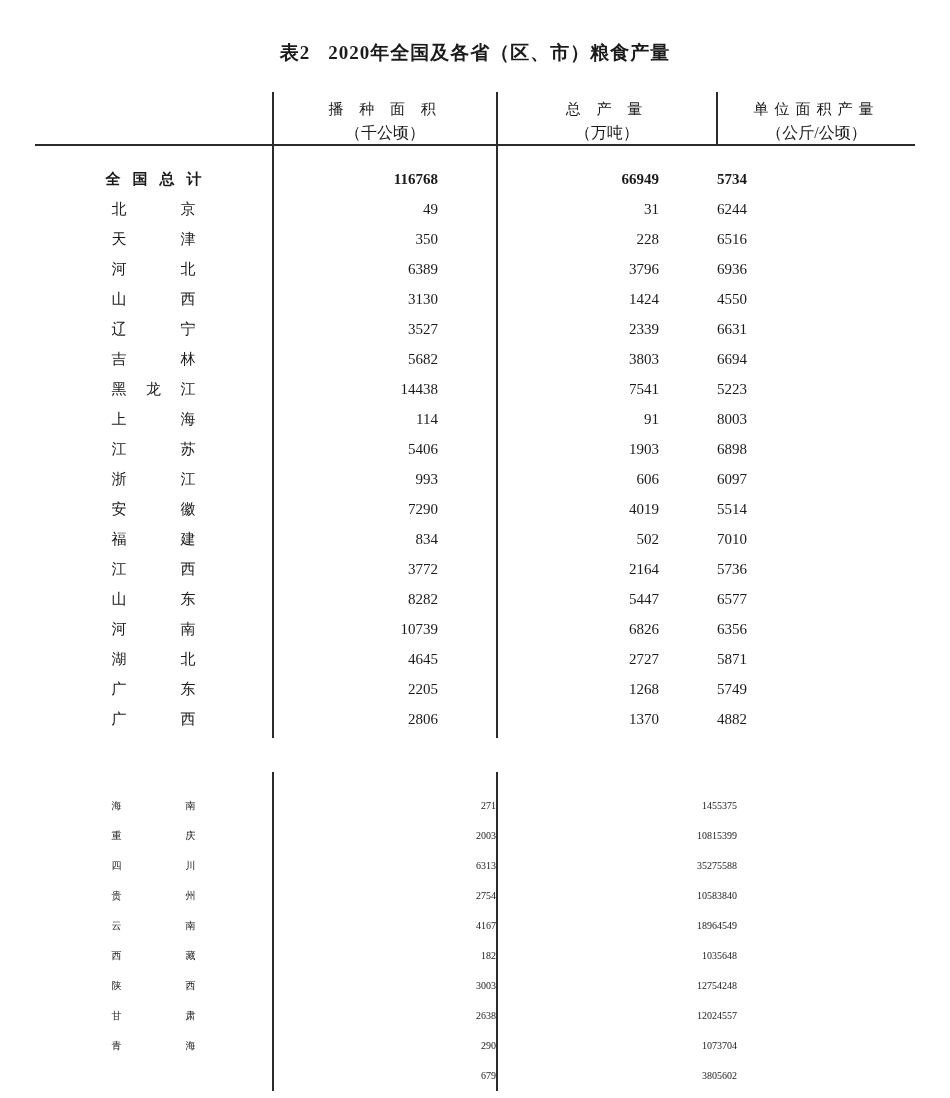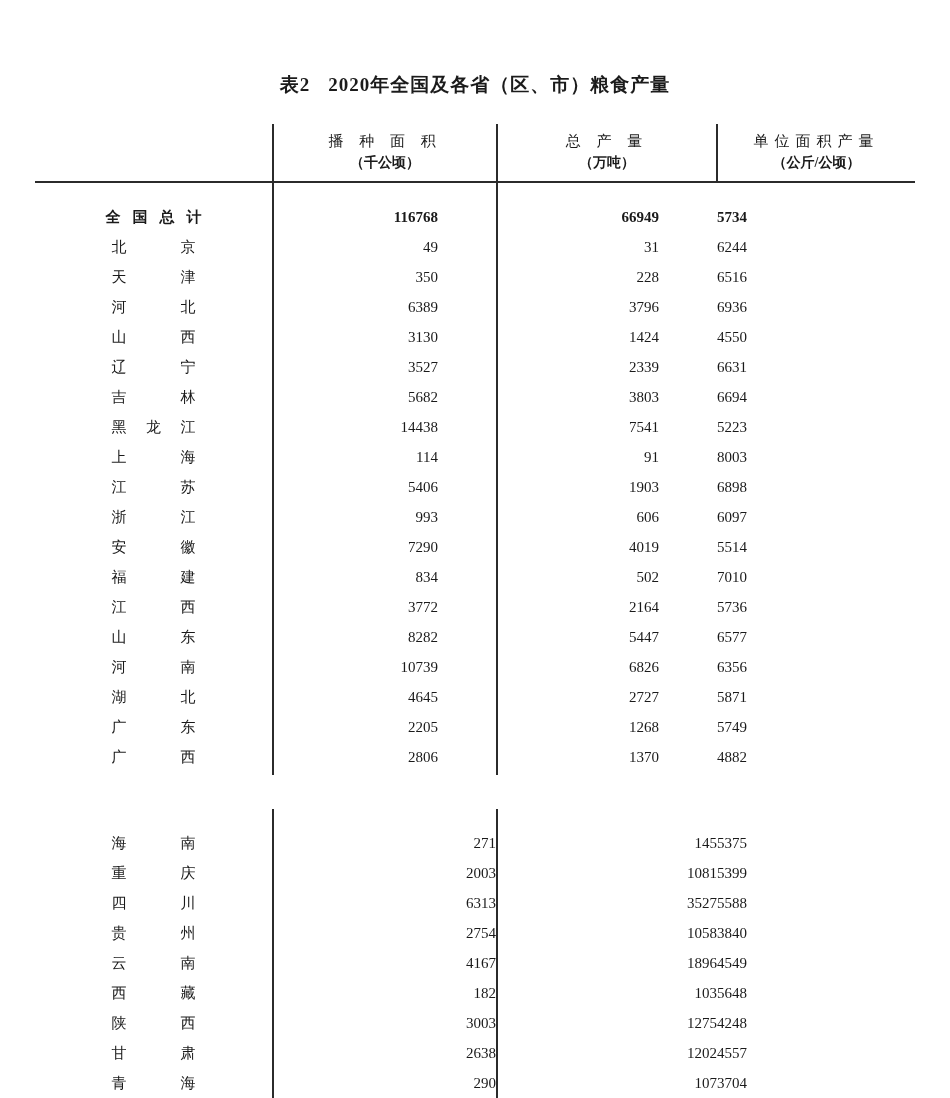--- a/index.html
+++ b/index.html
@@ -23,21 +23,20 @@
     padding: 0;
   }
   .title {
     text-align: center;
     font-size: 19px;
     font-weight: bold;
     letter-spacing: 1px;
     padding-top: 40px;
     padding-bottom: 26px;
     color: #1b1b1b;
-    margin-top: 32px;
   }
   .title .tnum {
     margin-right: 18px;
   }
   table.grain {
     border-collapse: collapse;
     width: 880px;
     margin: 0 auto;
     table-layout: fixed;
   }
@@ -49,31 +48,30 @@
     font-weight: normal;
     font-size: 15px;
     padding: 7px 0 4px 0;
     text-align: center;
     vertical-align: middle;
     line-height: 1.45;
   }
   thead th.vl { border-left: 2px solid #2b2b2b; }
   thead tr.head-bottom th {
     border-bottom: 2px solid #2b2b2b;
-    padding-bottom: 8px;
+    padding-bottom: 0;
   }
   .hd-line1 {
     letter-spacing: 6px;
     display: block;
   }
   .hd-line2 {
     display: block;
-    font-size: 14px;
+    font-size: 16px;
     letter-spacing: 0px;
-    font-weight: bold;
   }
   tbody td {
     font-size: 15px;
     padding: 3px 0;
     height: 24px;
   }
   td.region {
     text-align: center;
     letter-spacing: 0;
   }
@@ -113,21 +111,21 @@
     border-collapse: collapse;
     width: 880px;
     margin: 0 auto;
     table-layout: fixed;
   }
   table.grain2 col.c0 { width: 238px; }
   table.grain2 col.c1 { width: 224px; }
   table.grain2 col.c2 { width: 220px; }
   table.grain2 col.c3 { width: 198px; }
   table.grain2 td {
-    font-size: 15px;
+    font-size: 10px;
     padding: 3px 0;
     height: 24px;
   }
   .gap { height: 34px; }
 </style>
 </head>
 <body>
 
 <div class="page">
 

